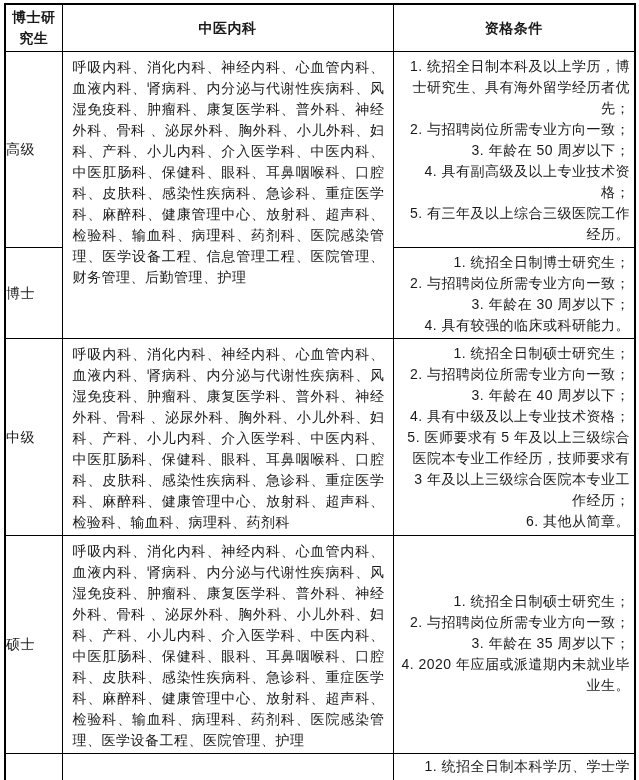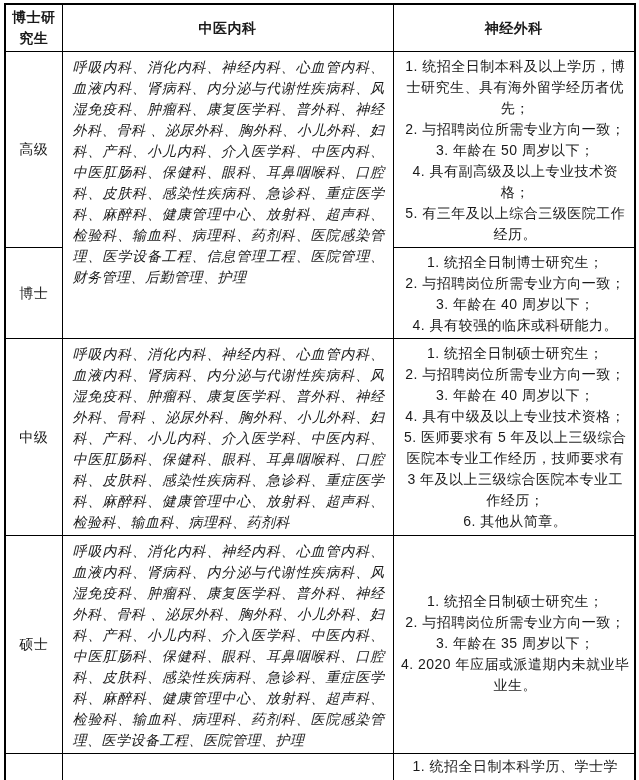--- a/index.html
+++ b/index.html
@@ -37,38 +37,36 @@
   th.hdr {
     font-weight: bold;
     font-size: 16px;
     line-height: 20px;
     text-align: center;
     vertical-align: middle;
     height: 42px;
     padding: 2px;
   }
   td.cat {
-    text-align: center;
     vertical-align: middle;
     font-size: 15px;
     padding: 0;
   }
   td.pos {
     vertical-align: top;
     text-align: justify;
     padding: 5px 8px 2px 10px;
-    font-style: italic;
   }
   td.pos.vmid {
     vertical-align: middle;
     padding-top: 0;
   }
   td.qual {
     vertical-align: top;
-    text-align: center;
+    text-align: right;
     white-space: pre-line;
     padding: 4px 4px 2px 7px;
   }
   td.qual.vmid {
     vertical-align: middle;
     padding-top: 0;
   }
   tr.r-senior  { height: 150px; }
   tr.r-phd     { height: 83px;  }
   tr.r-mid     { height: 188px; }
@@ -82,38 +80,38 @@
   <table class="recruit">
     <colgroup>
       <col style="width:57px">
       <col style="width:331px">
       <col style="width:242px">
     </colgroup>
     <tbody>
         <tr>
       <th class="hdr">博士研究生</th>
       <th class="hdr">中医内科</th>
-      <th class="hdr">神经外科</th>
+      <th class="hdr">资格条件</th>
     </tr>
 
     <tr class="r-senior">
       <td class="cat">高级</td>
       <td class="pos" rowspan="2">呼吸内科、消化内科、神经内科、心血管内科、血液内科、肾病科、内分泌与代谢性疾病科、风湿免疫科、肿瘤科、康复医学科、普外科、神经外科、骨科 、泌尿外科、胸外科、小儿外科、妇科、产科、小儿内科、介入医学科、中医内科、中医肛肠科、保健科、眼科、耳鼻咽喉科、口腔科、皮肤科、感染性疾病科、急诊科、重症医学科、麻醉科、健康管理中心、放射科、超声科、检验科、输血科、病理科、药剂科、医院感染管理、医学设备工程、信息管理工程、医院管理、财务管理、后勤管理、护理</td>
       <td class="qual">1. 统招全日制本科及以上学历，博士研究生、具有海外留学经历者优先；
 2. 与招聘岗位所需专业方向一致；
 3. 年龄在 50 周岁以下；
 4. 具有副高级及以上专业技术资格；
 5. 有三年及以上综合三级医院工作经历。</td>
     </tr>
 
     <tr class="r-phd">
       <td class="cat">博士</td>
       <td class="qual">1. 统招全日制博士研究生；
 2. 与招聘岗位所需专业方向一致；
-3. 年龄在 40 周岁以下；
+3. 年龄在 30 周岁以下；
 4. 具有较强的临床或科研能力。</td>
     </tr>
 
     <tr class="r-mid">
       <td class="cat">中级</td>
       <td class="pos">呼吸内科、消化内科、神经内科、心血管内科、血液内科、肾病科、内分泌与代谢性疾病科、风湿免疫科、肿瘤科、康复医学科、普外科、神经外科、骨科 、泌尿外科、胸外科、小儿外科、妇科、产科、小儿内科、介入医学科、中医内科、中医肛肠科、保健科、眼科、耳鼻咽喉科、口腔科、皮肤科、感染性疾病科、急诊科、重症医学科、麻醉科、健康管理中心、放射科、超声科、检验科、输血科、病理科、药剂科</td>
       <td class="qual">1. 统招全日制硕士研究生；
 2. 与招聘岗位所需专业方向一致；
 3. 年龄在 40 周岁以下；
 4. 具有中级及以上专业技术资格；

